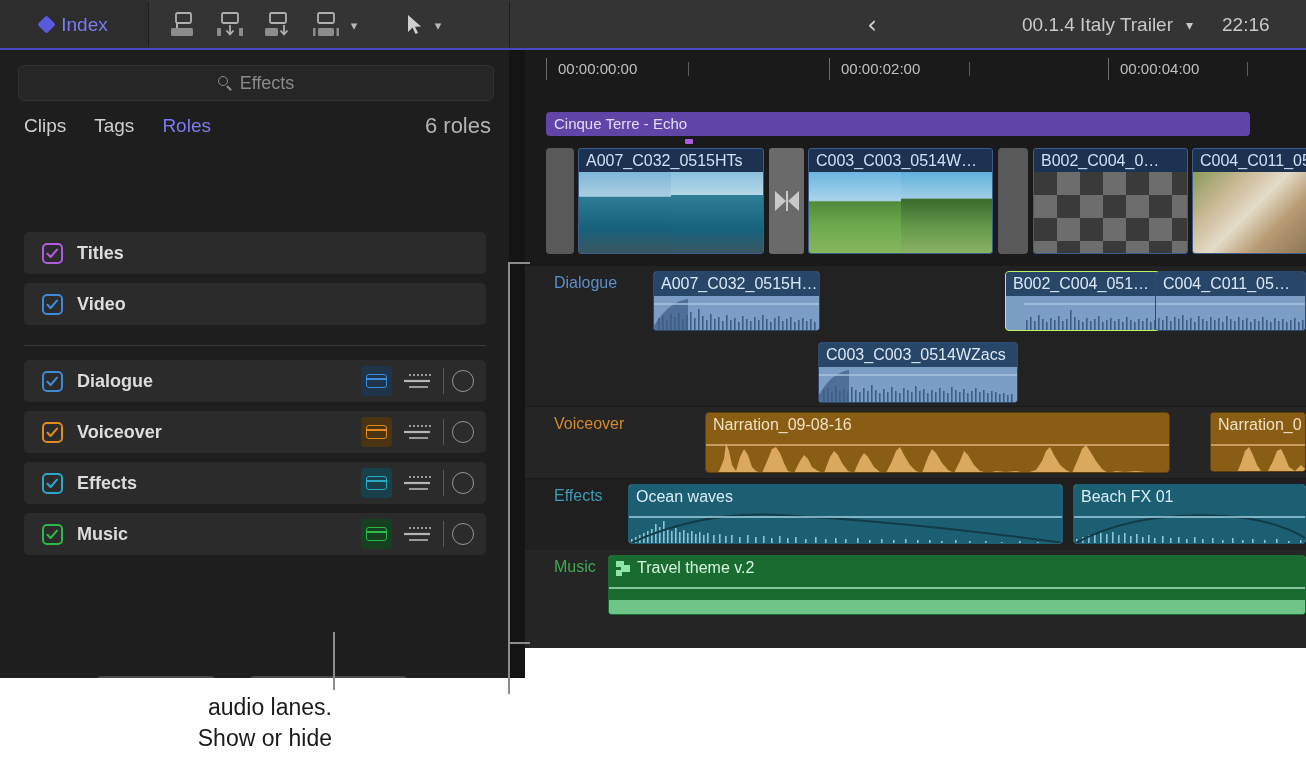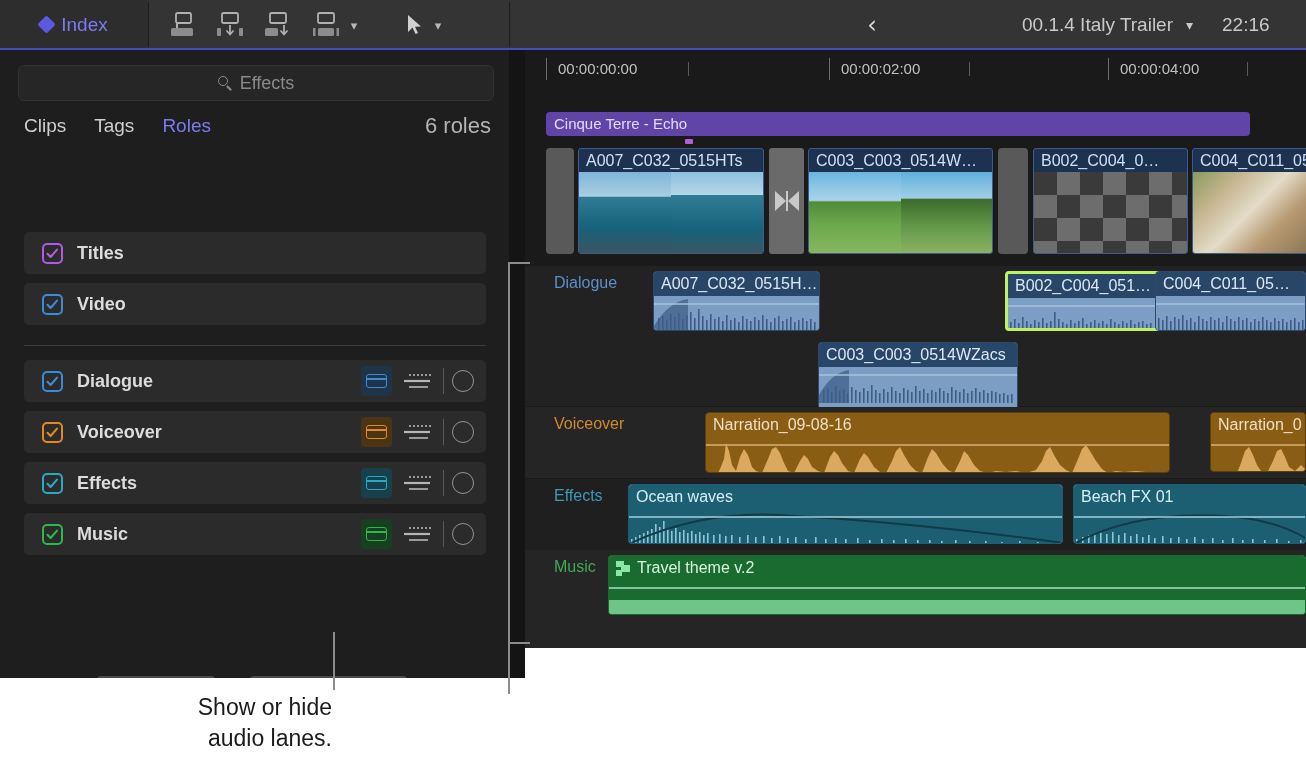--- a/index.html
+++ b/index.html
@@ -409,21 +409,21 @@
               <rect x="148" y="22" width="1.6" height="14"></rect>
                 <rect x="152" y="25" width="1.6" height="11"></rect>
               <rect x="156" y="23" width="1.6" height="13"></rect>
                 <rect x="160" y="26" width="1.6" height="10"></rect>
             </g>
             <line x1="0" y1="8" x2="167" y2="8" stroke="#a9c2dd" stroke-width="1.4"></line>
           </svg>
         </span>
       </div>
 
-      <div class="aclip" style="left:480px;top:5px;width:168px;height:60px;background:#7d9ec4;border:3px solid #bef264;">
+      <div class="aclip" style="left:480px;top:5px;width:168px;height:60px;background:#7d9ec4;border:1px solid #bef264;text-align:right;">
         <span style="position:absolute;left:0;top:0;right:0;height:24px;background:#274668;"></span>
         <span class="ac-name" style="color:#dce8f5;">B002_C004_051…</span>
         <span class="ac-wave">
           <svg width="148" height="36" viewBox="0 0 148 36" preserveAspectRatio="none">
             <rect width="148" height="36" fill="#7d9ec4"></rect>
             <g fill="#3d5d85">
               <rect x="2" y="24" width="1.6" height="12"></rect>
                 <rect x="6" y="21" width="1.6" height="15"></rect>
               <rect x="10" y="25" width="1.6" height="11"></rect>
                 <rect x="14" y="19" width="1.6" height="17"></rect>
@@ -508,21 +508,21 @@
                 <rect x="134" y="24" width="1.6" height="12"></rect>
               <rect x="138" y="22" width="1.6" height="14"></rect>
                 <rect x="142" y="26" width="1.6" height="10"></rect>
               <rect x="146" y="24" width="1.6" height="12"></rect>
             </g>
             <line x1="0" y1="8" x2="151" y2="8" stroke="#a9c2dd" stroke-width="1.4"></line>
           </svg>
         </span>
       </div>
 
-      <div class="aclip" style="left:293px;top:76px;width:200px;height:69px;background:#7d9ec4;border:1px solid #2d4a6e;">
+      <div class="aclip" style="left:293px;top:76px;width:200px;height:61px;background:#7d9ec4;border:1px solid #2d4a6e;">
         <span style="position:absolute;left:0;top:0;right:0;height:24px;background:#274668;"></span>
         <span class="ac-name" style="color:#dce8f5;">C003_C003_0514WZacs</span>
         <span class="ac-wave">
           <svg width="200" height="36" viewBox="0 0 200 36" preserveAspectRatio="none">
             <rect width="200" height="36" fill="#7d9ec4"></rect>
             <path d="M0 36 L0 28 Q12 6 30 3 L30 36 Z" fill="#4f6f98"></path>
             <g fill="#3d5d85">
               <rect x="4" y="23" width="1.6" height="13"></rect>
                 <rect x="8" y="21" width="1.6" height="15"></rect>
               <rect x="12" y="25" width="1.6" height="11"></rect>
@@ -895,20 +895,20 @@
 
   <div class="bracket" style="left:508px;top:262px;width:22px;height:382px;">
     <span class="bv"></span>
     <span class="bt"></span>
     <span class="bb"></span>
   </div>
 
   <div class="callout-area">
     <div class="cl-line-v" style="left:333px;top:-46px;height:58px;"></div>
     <div class="cl-text" style="left:152px;top:14px;width:180px;text-align:right;">
+      <div>audio lanes.</div>
       <div>Show or hide</div>
-      <div>audio lanes.</div>
     </div>
 
     <div class="cl-line-v" style="left:508px;top:-416px;height:432px;"></div>
   </div>
 
 </div>
 
 </body></html>

